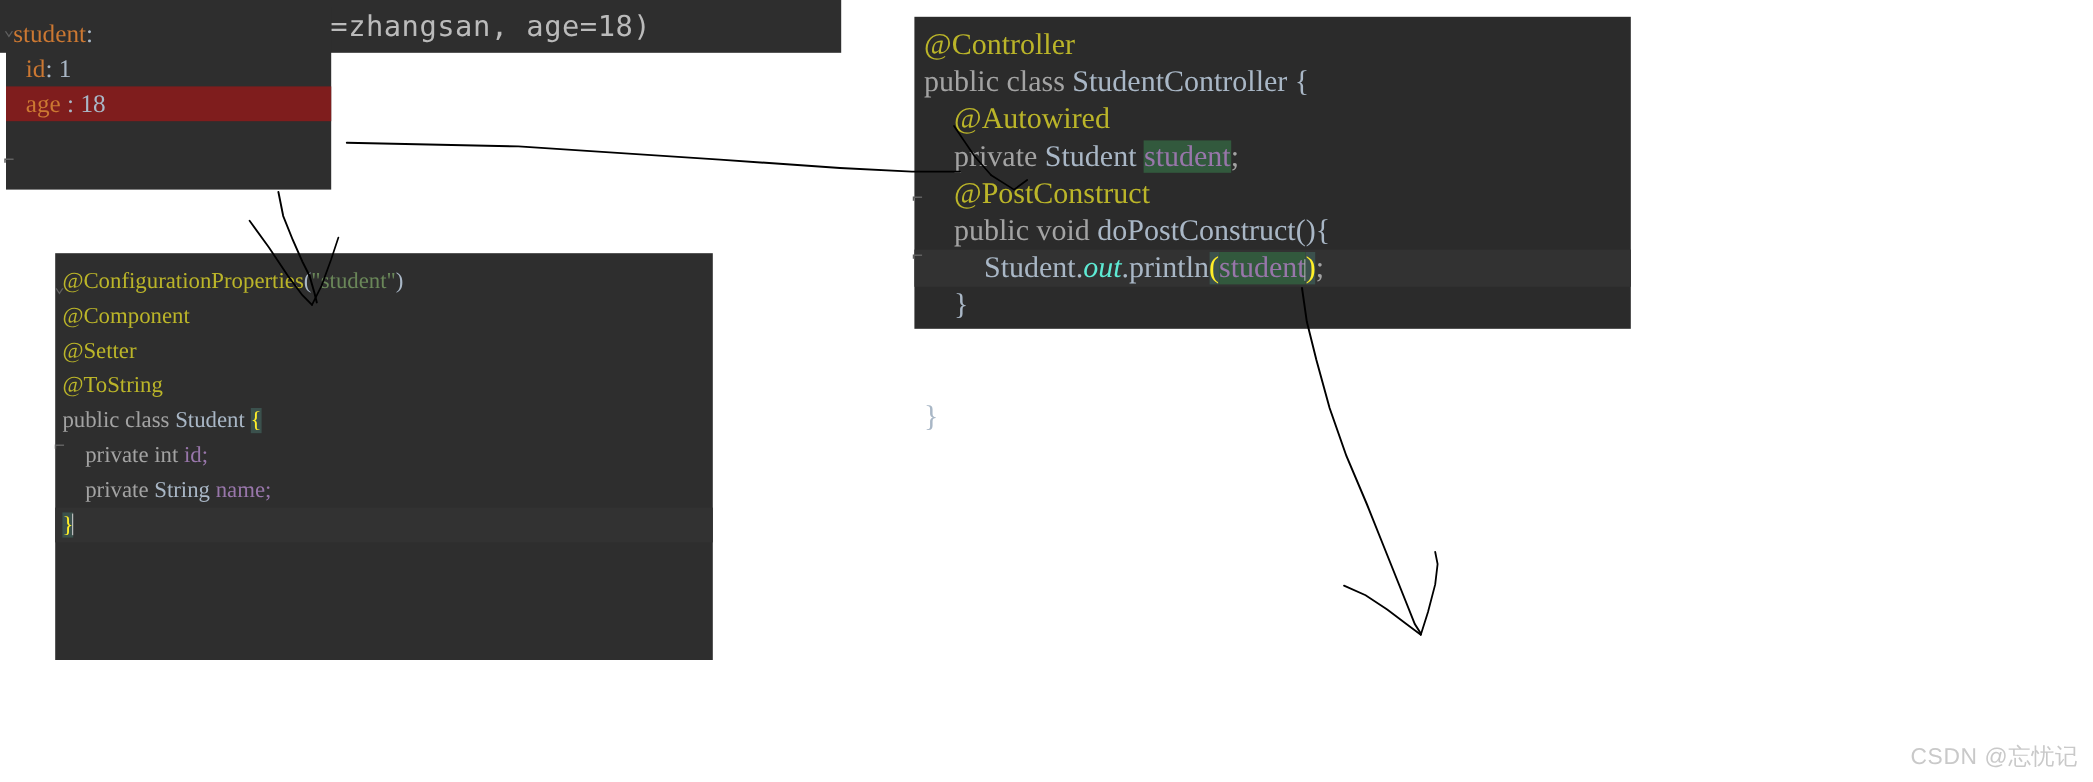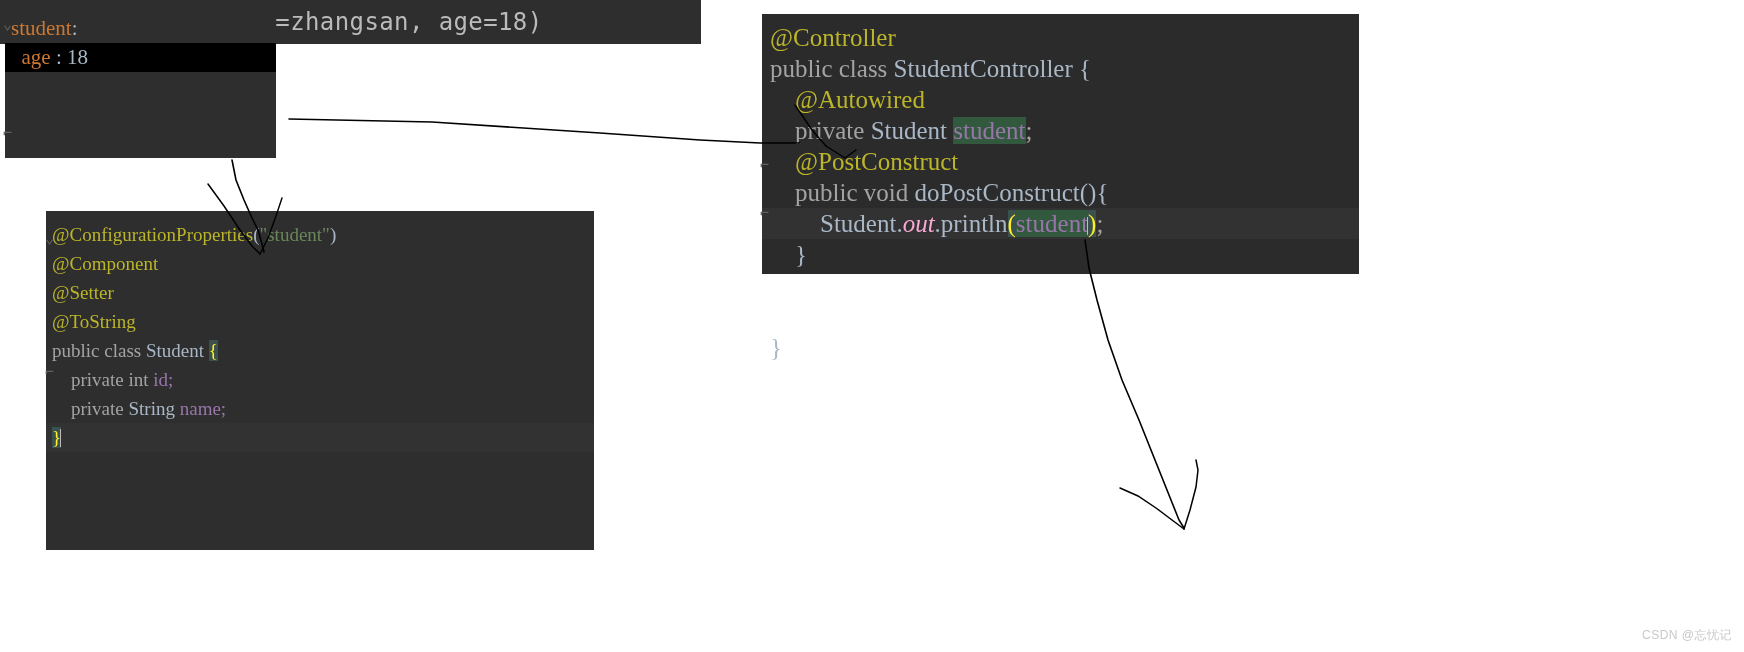--- a/index.html
+++ b/index.html
@@ -22,21 +22,21 @@
     line-height:1.0;
     display:block;
   }
   
   #yaml-panel{
     left:5px;top:6px;width:271px;height:152px;
     padding:8px 0 0 0;
     background:#2e2e2e;
   }
   #yaml-panel .code-line{font-size:21px;padding:4px 0 4px 6px;}
-  #yaml-panel .hl{background:#000000;}
+  #yaml-panel .hl{background:#7f1d1d;}
   
   #controller-panel{
     left:762px;top:14px;width:597px;height:260px;
     background:#2b2b2b;
     padding:8px 0 0 0;
   }
   #controller-panel .code-line{font-size:25px;padding:3px 0 3px 8px;}
   #controller-panel .hl{background:#323232;}
   
   #student-panel{
@@ -59,50 +59,51 @@
   
   .k-ann{color:#bbb529;}          
   .k-kw{color:#a3a3a3;}           
   .k-type{color:#a9b7c6;}         
   .k-field{color:#9876aa;}        
   .k-str{color:#6a8759;}          
   .k-plain{color:#a9b7c6;}
   .k-brace{color:#a9b7c6;}
   .k-yaml-key{color:#cc7832;}
   .k-yaml-val{color:#a9b7c6;}
-  .k-static{color:#f9a8d4;font-style:italic;}
+  .k-static{color:#5eead4;font-style:italic;}
   .sel-green{background:#32593d;}
   .sel-brace{background:#3b514d;color:#ffef28;}
   .caret{display:inline-block;width:1px;height:18px;background:#bbbbbb;
          vertical-align:-3px;margin-left:-1px;}
   
   .fold{
     position:absolute;color:#606060;font-size:15px;
     font-family:"DejaVu Sans Mono","Liberation Mono",monospace;
     user-select:none;
   }
   
   #arrow-layer{position:absolute;left:0;top:0;width:1744px;height:652px;
     pointer-events:none;}
   
   #watermark{
     position:absolute;right:12px;bottom:8px;
     font-family:"Liberation Sans",sans-serif;
-    font-size:12px;color:#c9c9c9;letter-spacing:0.5px;
+    font-size:19px;color:#c9c9c9;letter-spacing:0.5px;
   }
 </style>
 </head>
 <body>
 
 <div class="panel" id="yaml-panel">
   <span class="fold" style="left:-2px;top:9px;">⌄</span>
   <span class="fold" style="left:-2px;top:118px;">⌐</span>
 
   <div class="code-line"><span class="k-yaml-key">student</span><span class="k-plain">:</span></div>
 
+  <div class="code-line"><span class="k-plain">  </span><span class="k-yaml-key">id</span><span class="k-plain">:</span><span class="k-plain"> </span><span class="k-yaml-val">1</span></div>
 
 
   <div class="code-line hl"><span class="k-plain">  </span><span class="k-yaml-key">age </span><span class="k-plain">:</span><span class="k-plain"> </span><span class="k-yaml-val">18</span></div>
 </div>
 
 <div class="panel" id="controller-panel">
   <span class="fold" style="left:-2px;top:142px;">⌐</span>
   <span class="fold" style="left:-2px;top:190px;">⌐</span>
 
   <div class="code-line"><span class="k-ann">@Controller</span></div>

